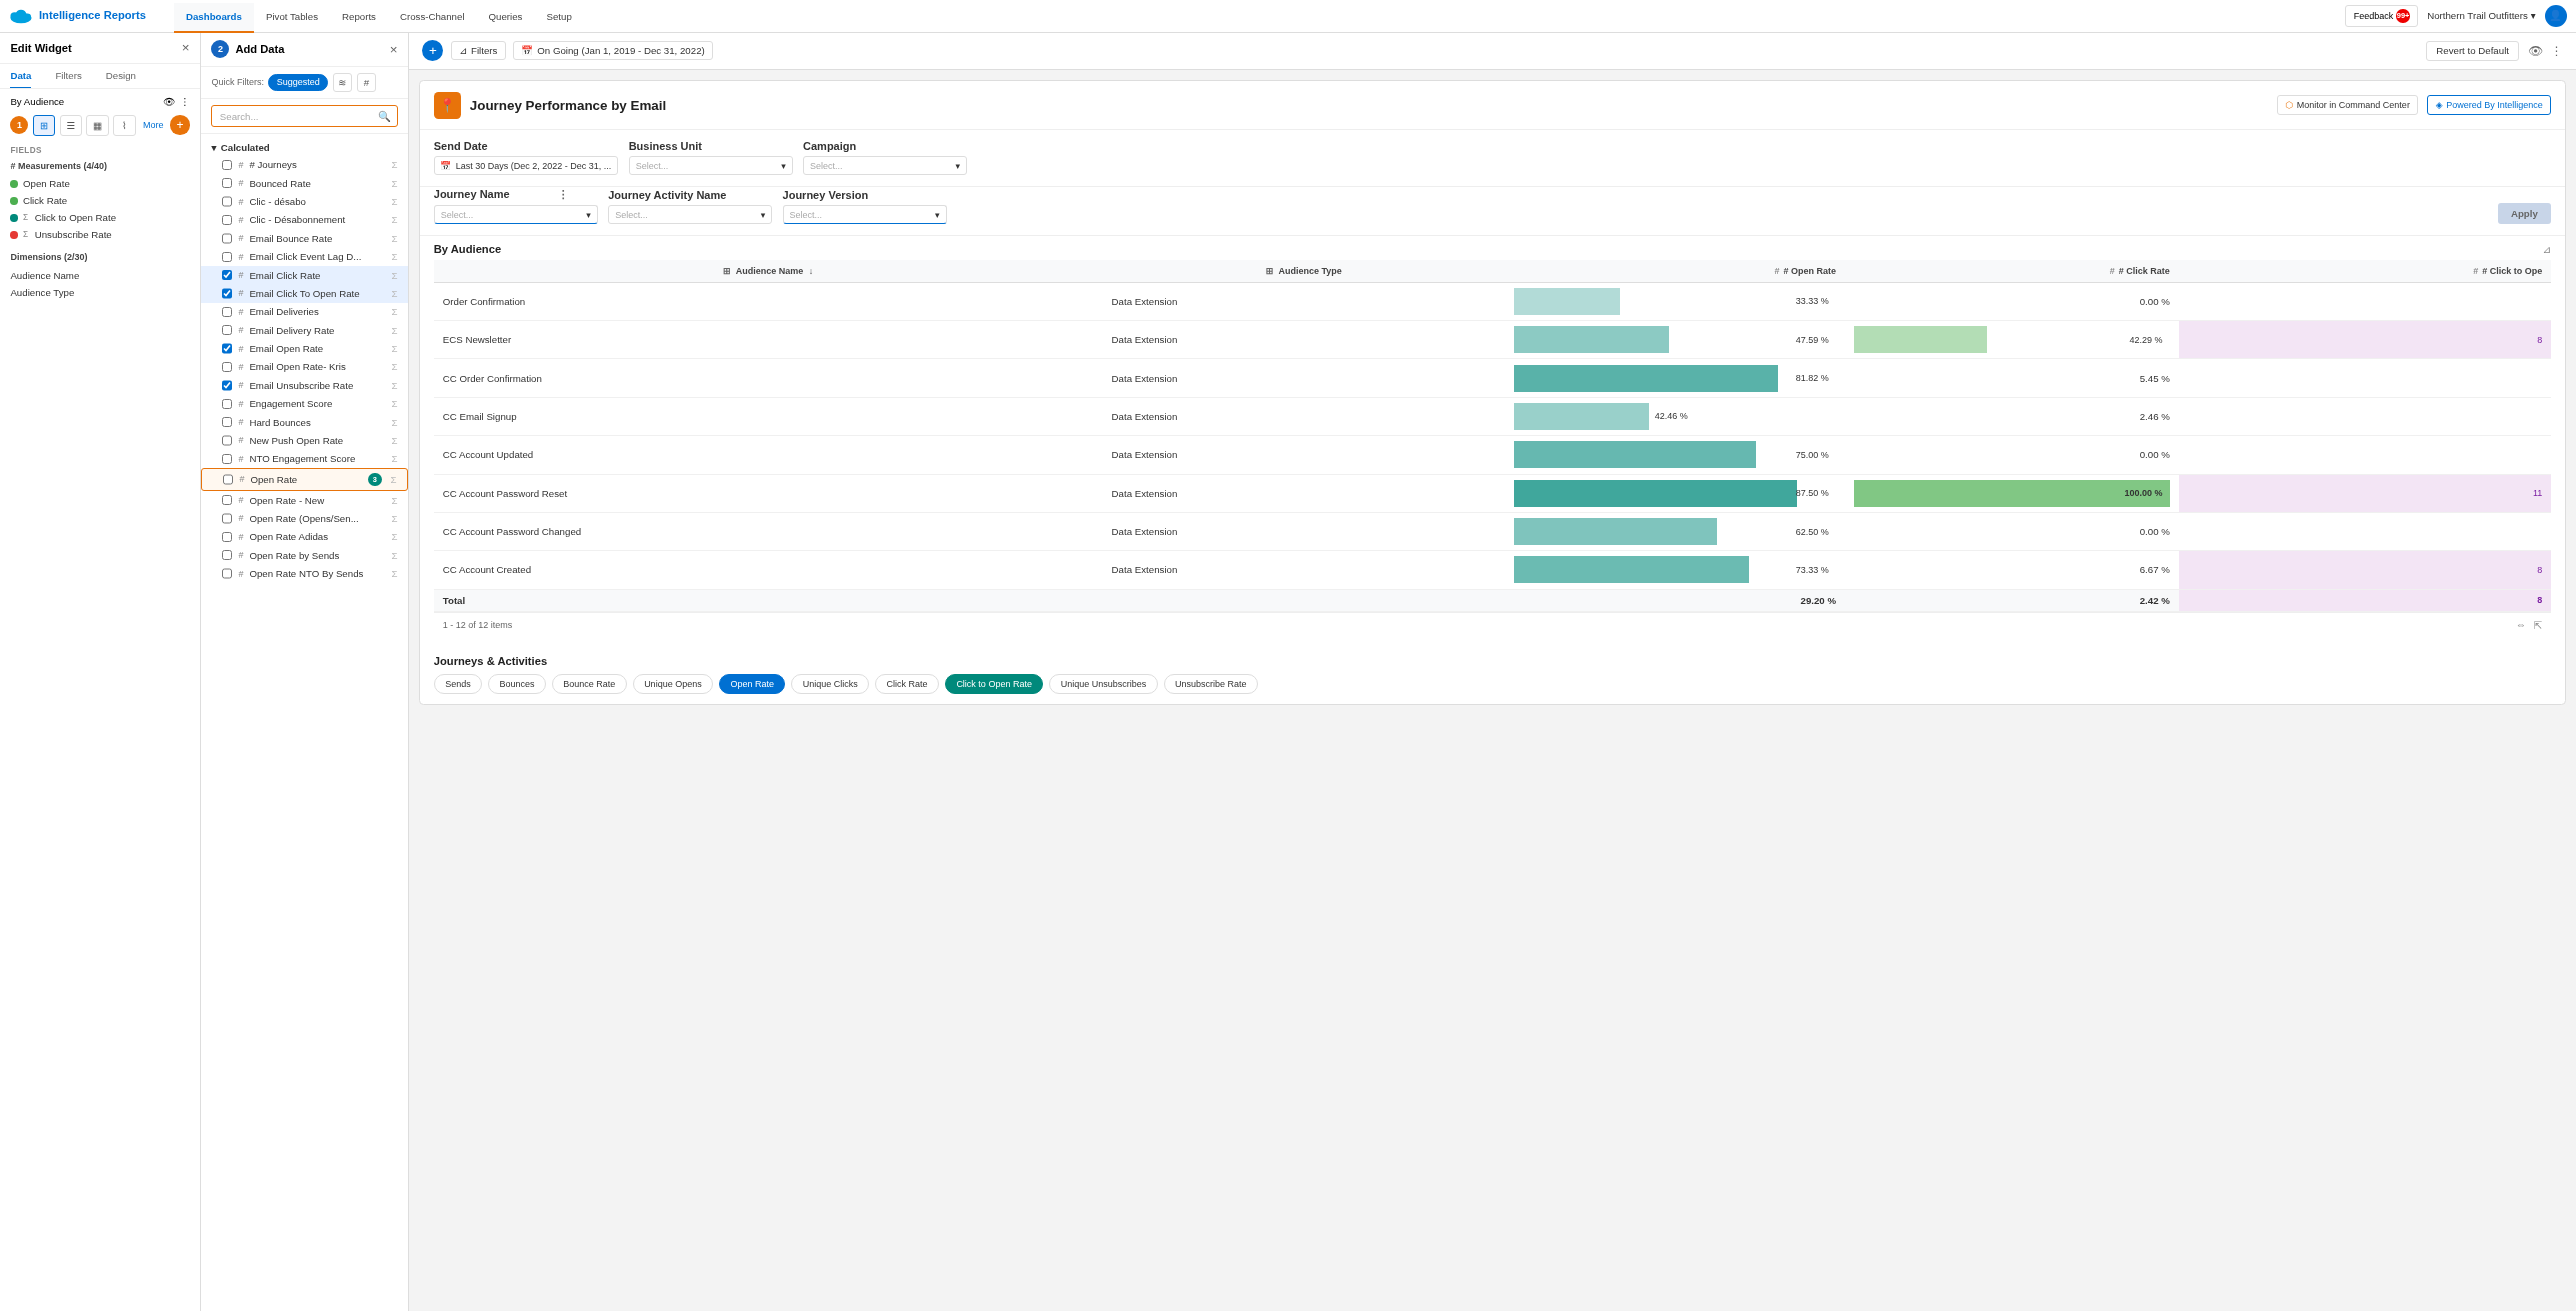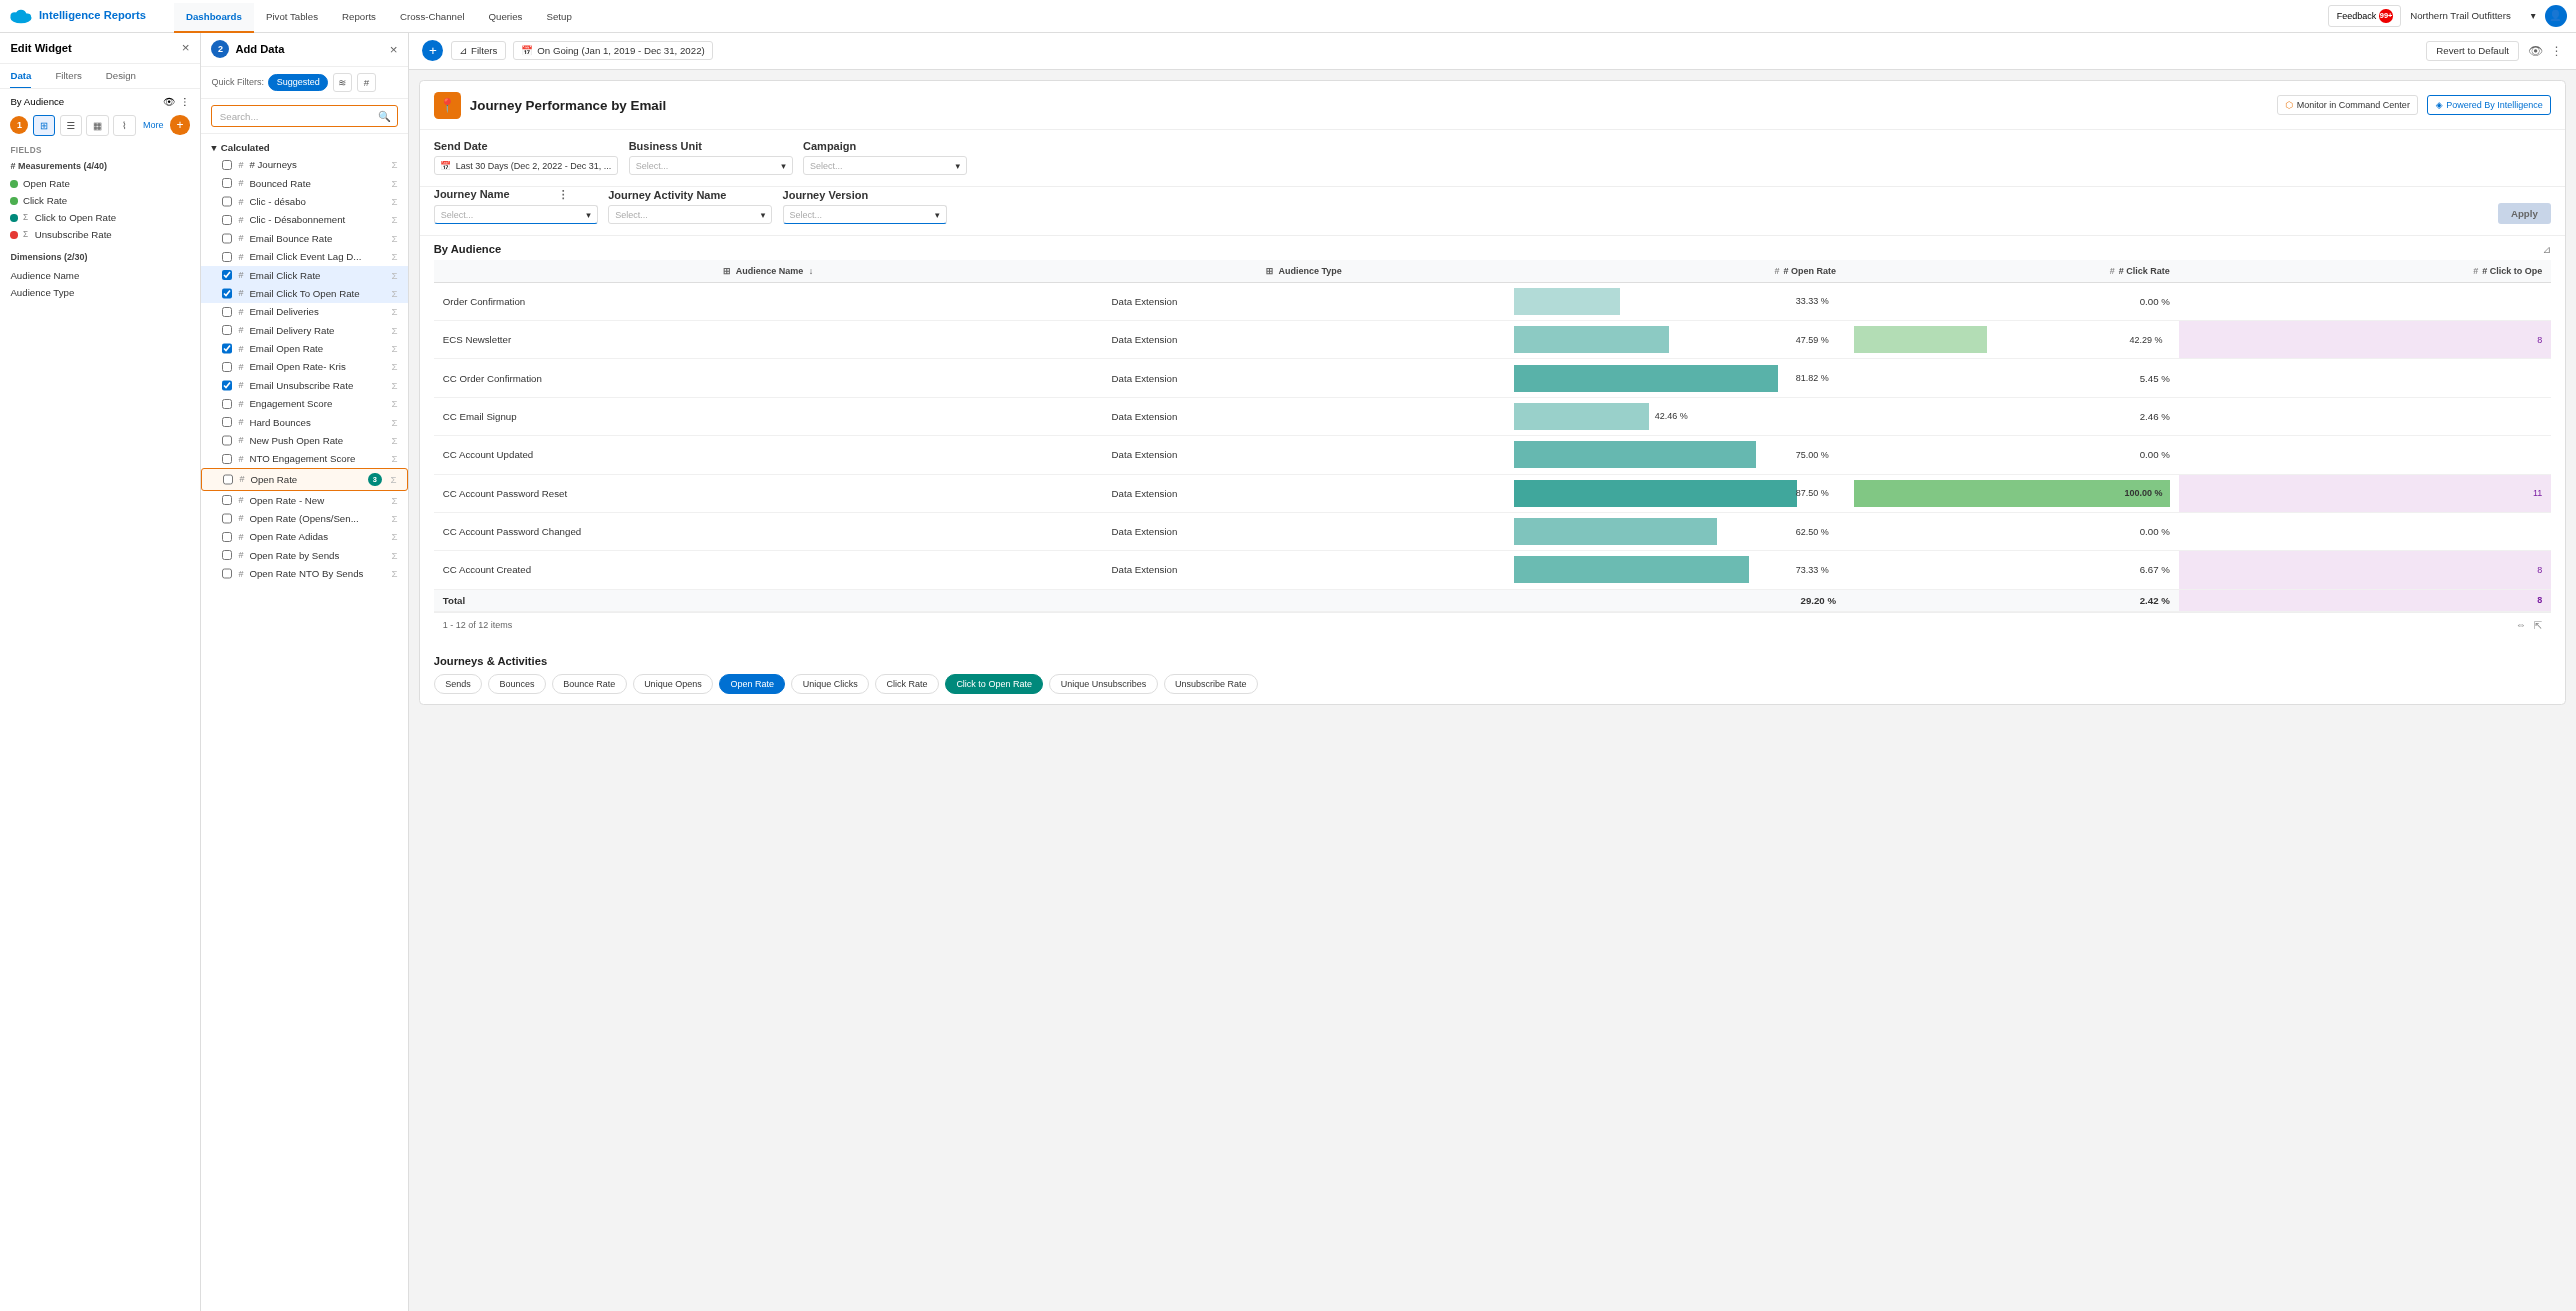--- a/index.html
+++ b/index.html
@@ -24,21 +24,21 @@
     .nav-tab.active { color: #0070d2; border-bottom: 2.2px solid #e8730a; font-weight: 600; background: #f8f9fa; }
     .nav-right { margin-left: auto; display: flex; align-items: center; gap: 9px; }
     .feedback-btn {
       background: #fff; border: 0.7px solid #ddd; border-radius: 3px; padding: 3px 7.4px;
       font-size: 9px; cursor: pointer; display: flex; align-items: center; gap: 3px;
     }
     .badge-red {
       background: #e00; color: #fff; border-radius: 50%; width: 13.4px; height: 13.4px;
       font-size: 7.4px; display: flex; align-items: center; justify-content: center; font-weight: 700;
     }
-    .org-selector { display: flex; align-items: center; gap: 20px; cursor: pointer; font-size: 9.7px; color: #333; }
+    .org-selector { display: flex; align-items: center; gap: 3px; cursor: pointer; font-size: 9.7px; color: #333; }
     .avatar { width: 22.3px; height: 22.3px; border-radius: 50%; background: #0070d2; display: flex; align-items: center; justify-content: center; color: #fff; font-size: 10.4px; cursor: pointer; }
 
     
     .main-layout { display: flex; height: calc(100vh - 33px); }
 
     
     .left-panel {
       width: 201px; min-width: 201px; background: #fff; border-right: 0.7px solid #ddd;
       display: flex; flex-direction: column; overflow: hidden;
     }

